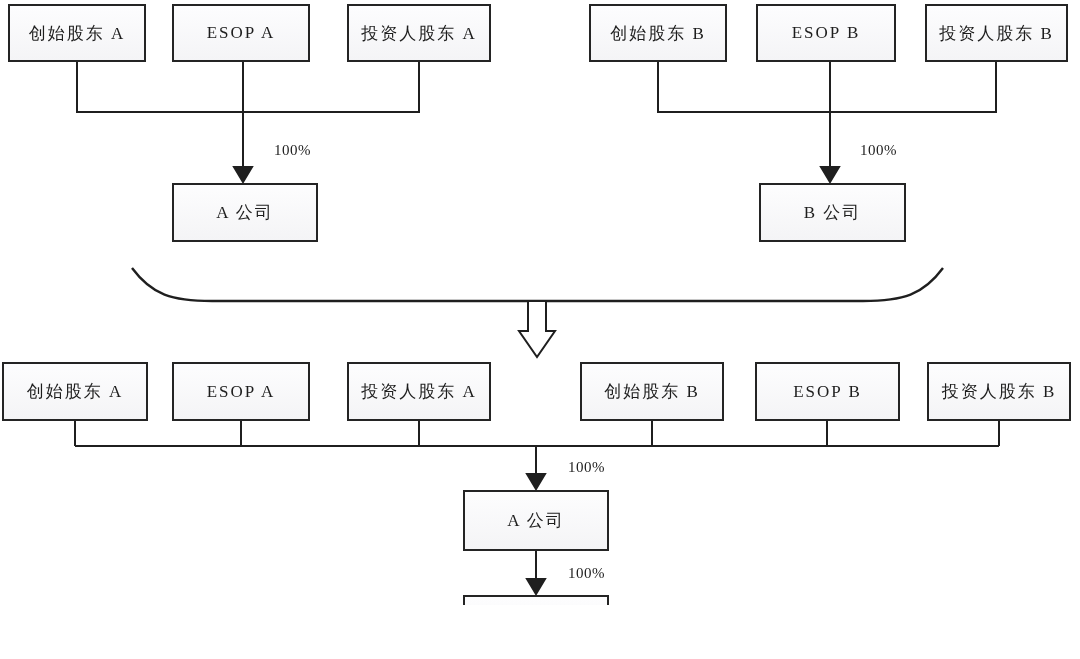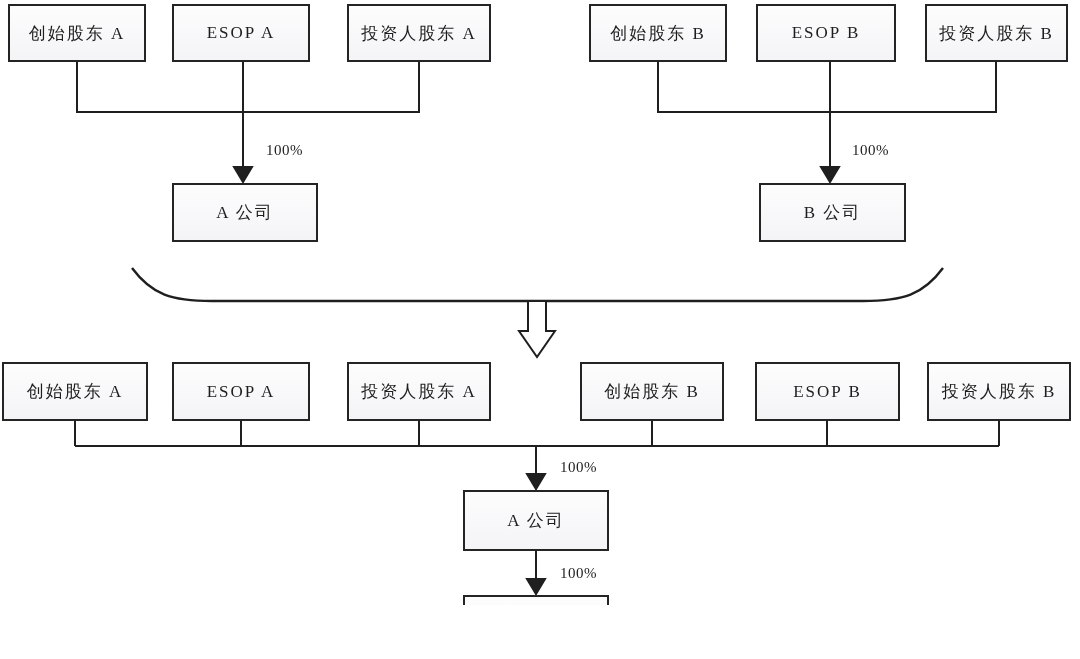--- a/index.html
+++ b/index.html
@@ -33,20 +33,21 @@
     font-size: 17px;
     letter-spacing: 2px;
     color: #1d1d1d;
     white-space: nowrap;
   }
   .pct {
     position: absolute;
     font-size: 15px;
     color: #1d1d1d;
     letter-spacing: 0.5px;
+    margin-left: 8px;
   }
 </style>
 </head>
 <body>
 
 <div class="stage">
 
   <svg class="wires" viewBox="0 0 1080 659" stroke="#1f1f1f" stroke-width="2" fill="none">
 
     <g>

